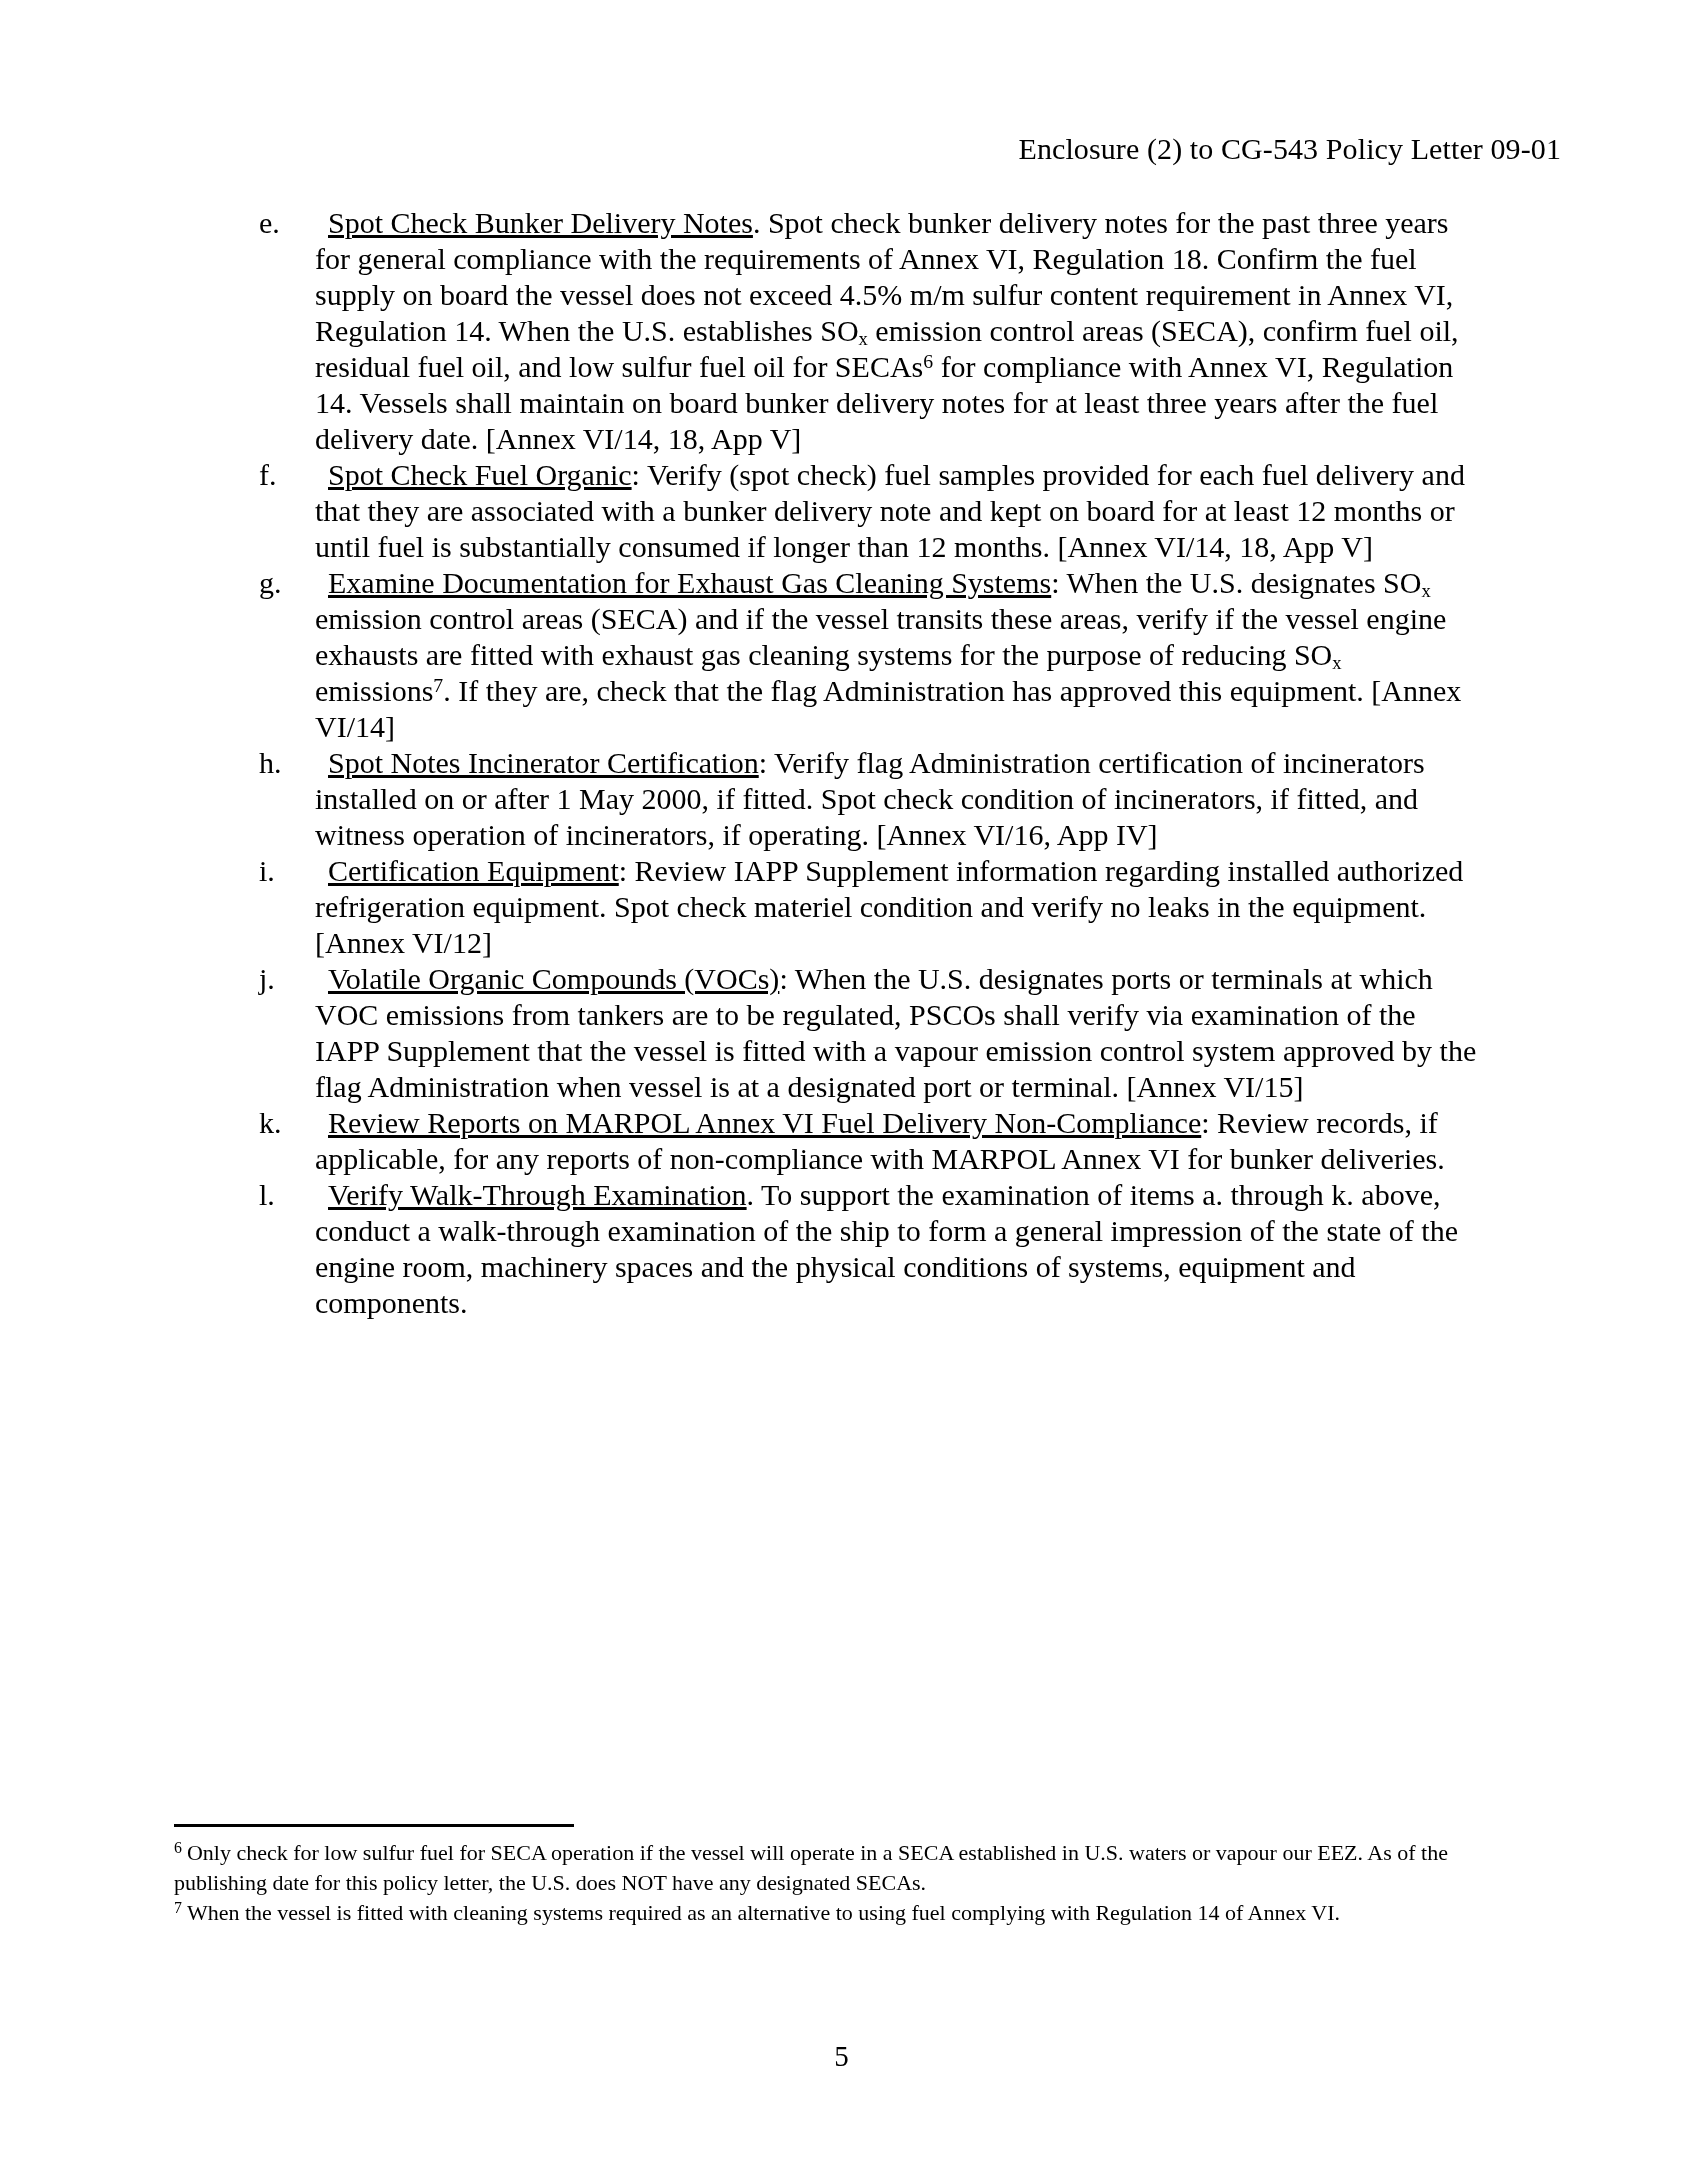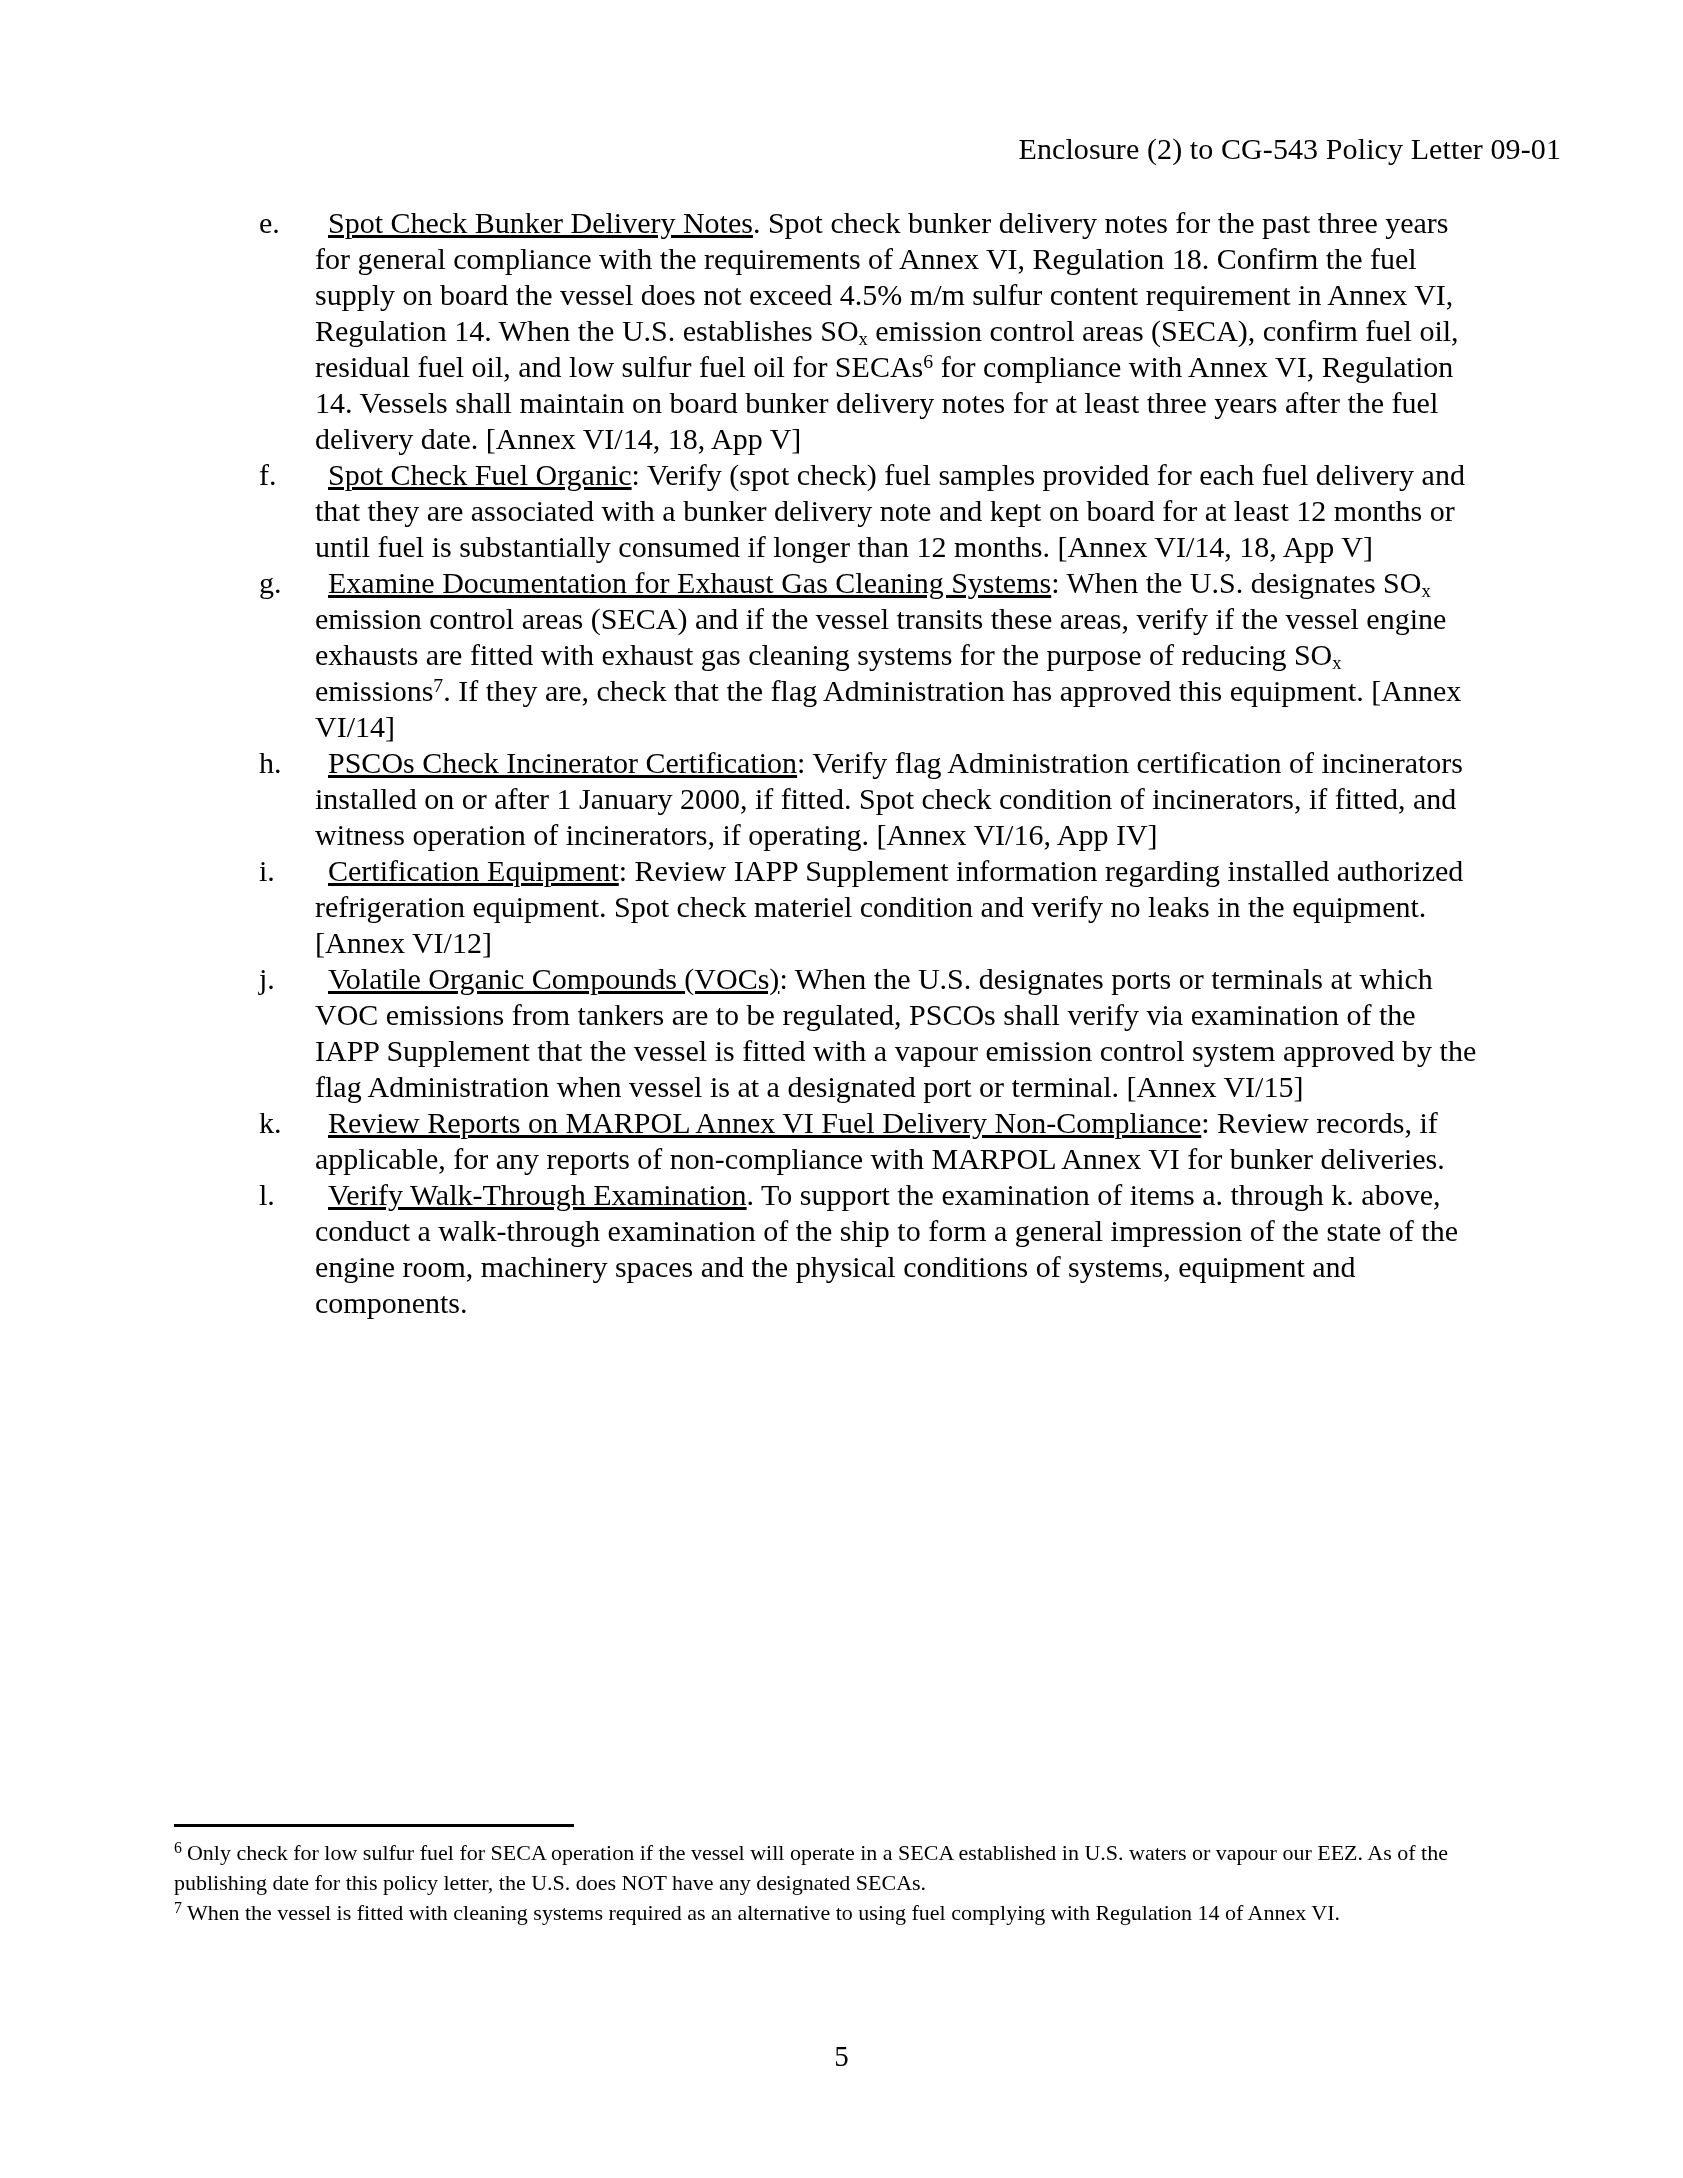--- a/index.html
+++ b/index.html
@@ -136,21 +136,21 @@
         <span class="item-text"><span class="u">Spot Check Fuel Organic</span><span>:</span><span> Verify (spot check) fuel samples provided for each fuel delivery and that they are associated with a bunker delivery note and kept on board for at least 12 months or until fuel is substantially consumed if longer than 12 months. [Annex VI/14, 18, App V]</span></span>
       </li>
 
       <li>
         <span class="marker">g.</span>
         <span class="item-text"><span class="u">Examine Documentation for Exhaust Gas Cleaning Systems</span><span>:</span><span>  When the U.S. designates SO</span><sub>x</sub><span> emission control areas (SECA) and if the vessel transits these areas, verify if the vessel engine exhausts are fitted with exhaust gas cleaning systems for the purpose of reducing SO</span><sub>x</sub><span> emissions</span><sup class="fn">7</sup><span>.  If they are, check that the flag Administration has approved this equipment. [Annex VI/14]</span></span>
       </li>
 
       <li>
         <span class="marker">h.</span>
-        <span class="item-text"><span class="u">PSCOs Check Incinerator Certification</span><span>:</span><span> Verify flag Administration certification of incinerators installed on or after 1 January 2000, if fitted.  Spot check condition of incinerators, if fitted, and witness operation of incinerators, if operating. [Annex VI/16, App IV]</span></span>
+        <span class="item-text"><span class="u">Spot Notes Incinerator Certification</span><span>:</span><span> Verify flag Administration certification of incinerators installed on or after 1 May 2000, if fitted.  Spot check condition of incinerators, if fitted, and witness operation of incinerators, if operating. [Annex VI/16, App IV]</span></span>
       </li>
 
       <li>
         <span class="marker">i.</span>
         <span class="item-text"><span class="u">Certification Equipment</span><span>:</span><span> Review IAPP Supplement information regarding installed authorized refrigeration equipment. Spot check materiel condition and verify no leaks in the equipment. [Annex VI/12]</span></span>
       </li>
 
       <li>
         <span class="marker">j.</span>
         <span class="item-text"><span class="u">Volatile Organic Compounds (VOCs)</span><span>:</span><span> When the U.S. designates ports or terminals at which VOC emissions from tankers are to be regulated, PSCOs shall verify via examination of the IAPP Supplement that the vessel is fitted with a vapour emission control system approved by the flag Administration when vessel is at a designated port or terminal.  [Annex VI/15]</span></span>

